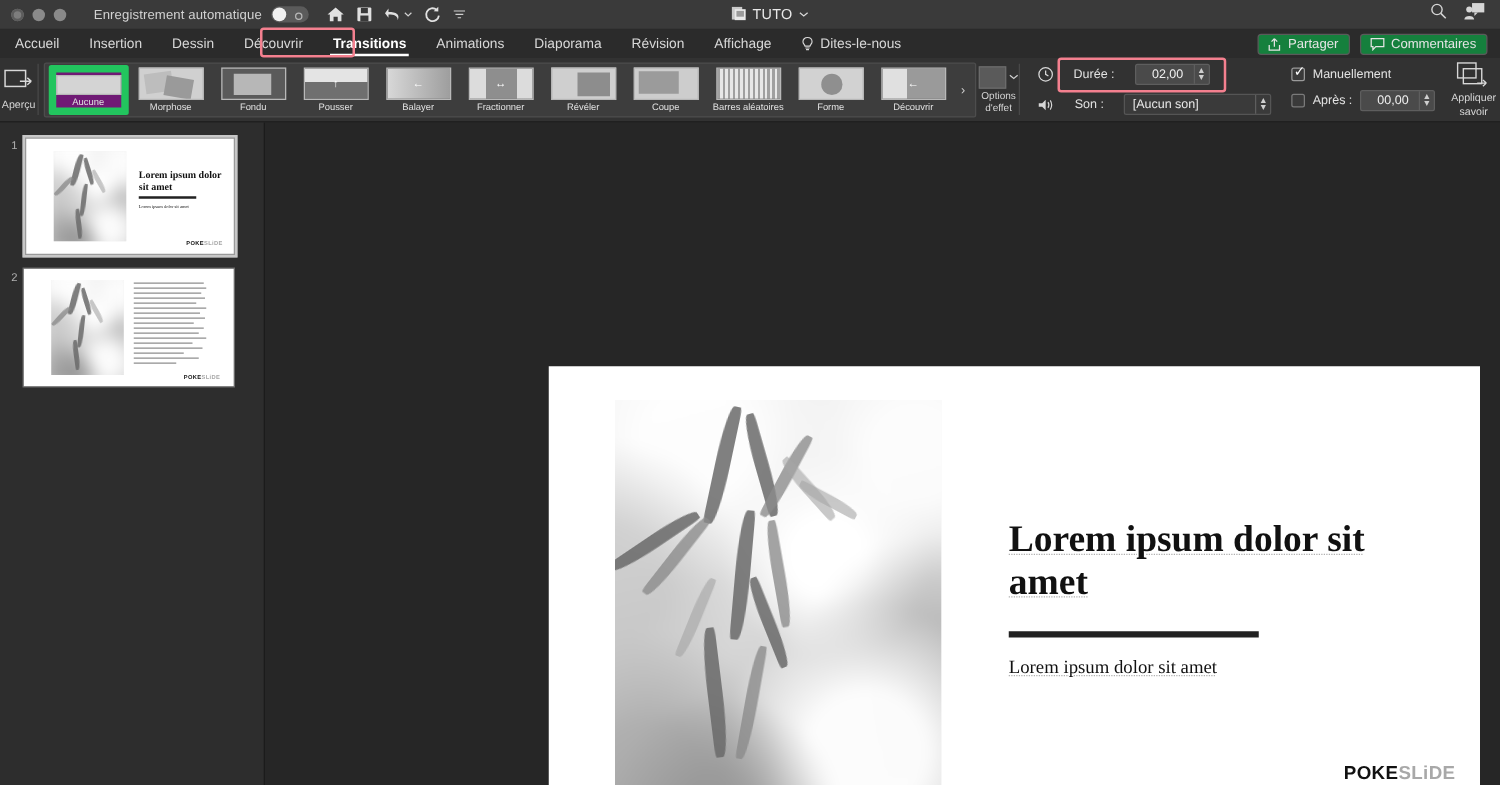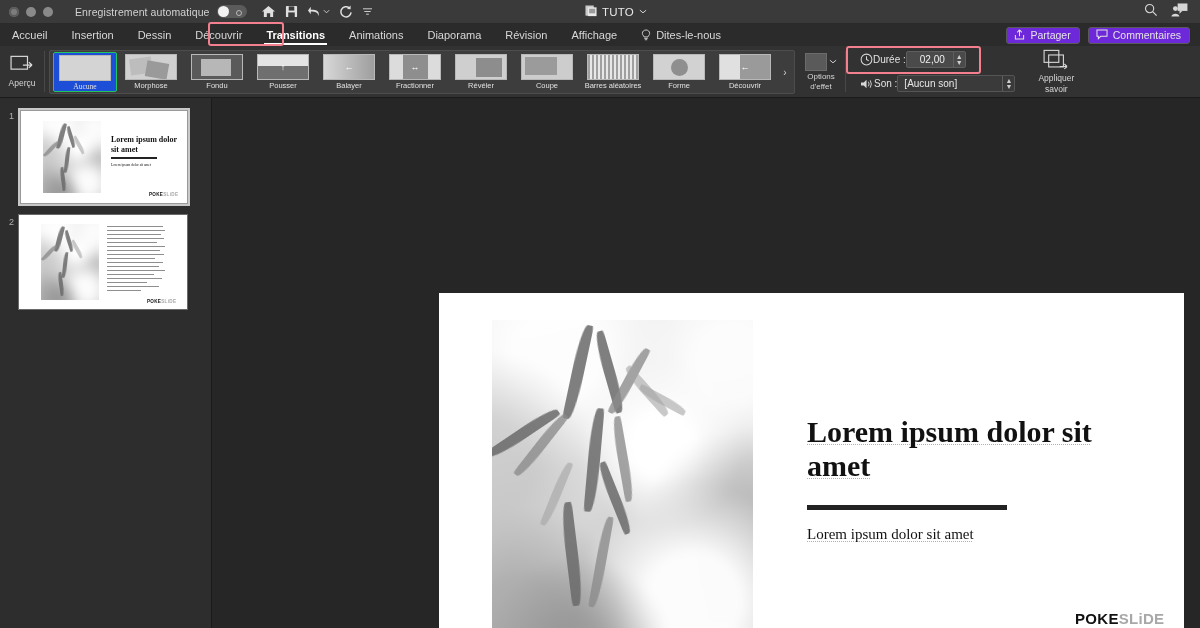--- a/index.html
+++ b/index.html
@@ -60,24 +60,24 @@
   }
   .tab.active { color: #ffffff; font-weight: bold; }
   .tab.active::after {
     content: ""; position: absolute; left: 10px; right: 10px; bottom: 1px;
     height: 2px; background: #ffffff;
   }
   .tell-me { display: flex; align-items: center; gap: 5px; padding: 0 12px; }
   .tell-me-text { font-size: 11px; color: #d8d8d8; }
   .tabs-right { margin-left: auto; display: flex; align-items: center; gap: 8px; padding-right: 10px; }
   .pillbtn {
-    display: flex; align-items: center; gap: 5px;
+    display: flex; align-items: flex-end; gap: 5px;
     border: 1px solid #5a5a5a; border-radius: 3px;
     padding: 1px 8px 2px 7px; font-size: 10.5px; color: #e4e4e4;
-    background: #6d28d9;
+    background: #15803d;
   }
 
   
   .hl-box {
     position: absolute; border: 2px solid #f4808f; border-radius: 3px;
     pointer-events: none; z-index: 40;
   }
 
   
   .ribbon {
@@ -95,21 +95,21 @@
   .gallery {
     display: flex; align-items: center; height: 44px; margin: 4px 0 0 4px;
     background: #3d3d3d; border: 1px solid #4d4d4d; border-radius: 2px;
     padding: 0 2px;
   }
   .g-item {
     width: 64px; height: 40px; display: flex; flex-direction: column;
     align-items: center; justify-content: flex-start;
     margin: 0 1px; border-radius: 2px; padding-top: 2px;
   }
-  .g-item.sel { background: #1d4ed8; border: 1px solid #22c55e; font-family: Liberation Serif, serif; }
+  .g-item.sel { background: #701a75; border: 6px solid #22c55e; }
   .g-thumb {
     width: 52px; height: 26px; background: #d0d0d0; position: relative;
     overflow: hidden; border: 1px solid #b8b8b8;
   }
   .g-label { font-size: 7.5px; color: #e0e0e0; margin-top: 1px; line-height: 9px;
              white-space: nowrap; }
   .g-more { width: 14px; display: flex; align-items: center; justify-content: center;
             color: #cfcfcf; font-size: 10px; height: 100%; }
 
   
@@ -143,21 +143,21 @@
     justify-content:center; height:100%; margin-left:2px;
   }
   .effopt-top { display:flex; align-items:center; gap:2px; }
   .effopt-sq { width:22px; height:18px; background:#5a5a5a; border:1px solid #6b6b6b; }
   .effopt .lbl { font-size:8px; color:#d6d6d6; line-height:9px; text-align:center; margin-top:1px; }
 
   .timing {
     display:flex; flex-direction:column; justify-content:center; gap:7px;
     padding-left: 14px; height:100%;
   }
-  .timing-row { display:flex; align-items:center; gap:0; }
+  .timing-row { display:flex; align-items:center; gap:16px; }
   .timing-label { font-size:10px; color:#e2e2e2; white-space:nowrap; }
   .spinbox {
     display:flex; align-items:center; background:#4a4a4a; border:1px solid #5e5e5e;
     border-radius:2px; height:17px;
   }
   .spinbox .val { font-size:10px; color:#f0f0f0; padding:0 8px; min-width:46px; text-align:right; }
   .spin-arrows {
     display:flex; flex-direction:column; justify-content:center; align-items:center;
     width:12px; height:100%; border-left:1px solid #5e5e5e; color:#cfcfcf;
     font-size:7px; line-height:6px;
@@ -498,20 +498,37 @@
         <span class="selectbox">
           <span class="val">[Aucun son]</span>
           <span class="spin-arrows">
             <span>▲</span>
             <span>▼</span>
           </span>
         </span>
       </div>
     </div>
 
+    <div class="advance">
+      <div class="adv-row">
+        <span class="chk checked"></span>
+        <span class="adv-label">Manuellement</span>
+      </div>
+      <div class="adv-row">
+        <span class="chk"></span>
+        <span class="adv-label">Après :</span>
+        <span class="spinbox">
+          <span class="val">00,00</span>
+          <span class="spin-arrows">
+            <span>▲</span>
+            <span>▼</span>
+          </span>
+        </span>
+      </div>
+    </div>
 
     <div class="apply-all">
       <svg width="27" height="23" viewBox="0 0 29 25">
         <rect x="1" y="1.5" width="16" height="13" stroke="#d8d8d8" fill="none" stroke-width="1.2"></rect>
         <rect x="6" y="6.5" width="16" height="13" stroke="#d8d8d8" fill="none" stroke-width="1.2"></rect>
         <path d="M18 19 L26 19 M26 19 L23 16.3 M26 19 L23 21.7" stroke="#d8d8d8" fill="none" stroke-width="1.2"></path>
       </svg>
       <span class="lbl">Appliquer</span>
       <span class="lbl">savoir</span>
     </div>

